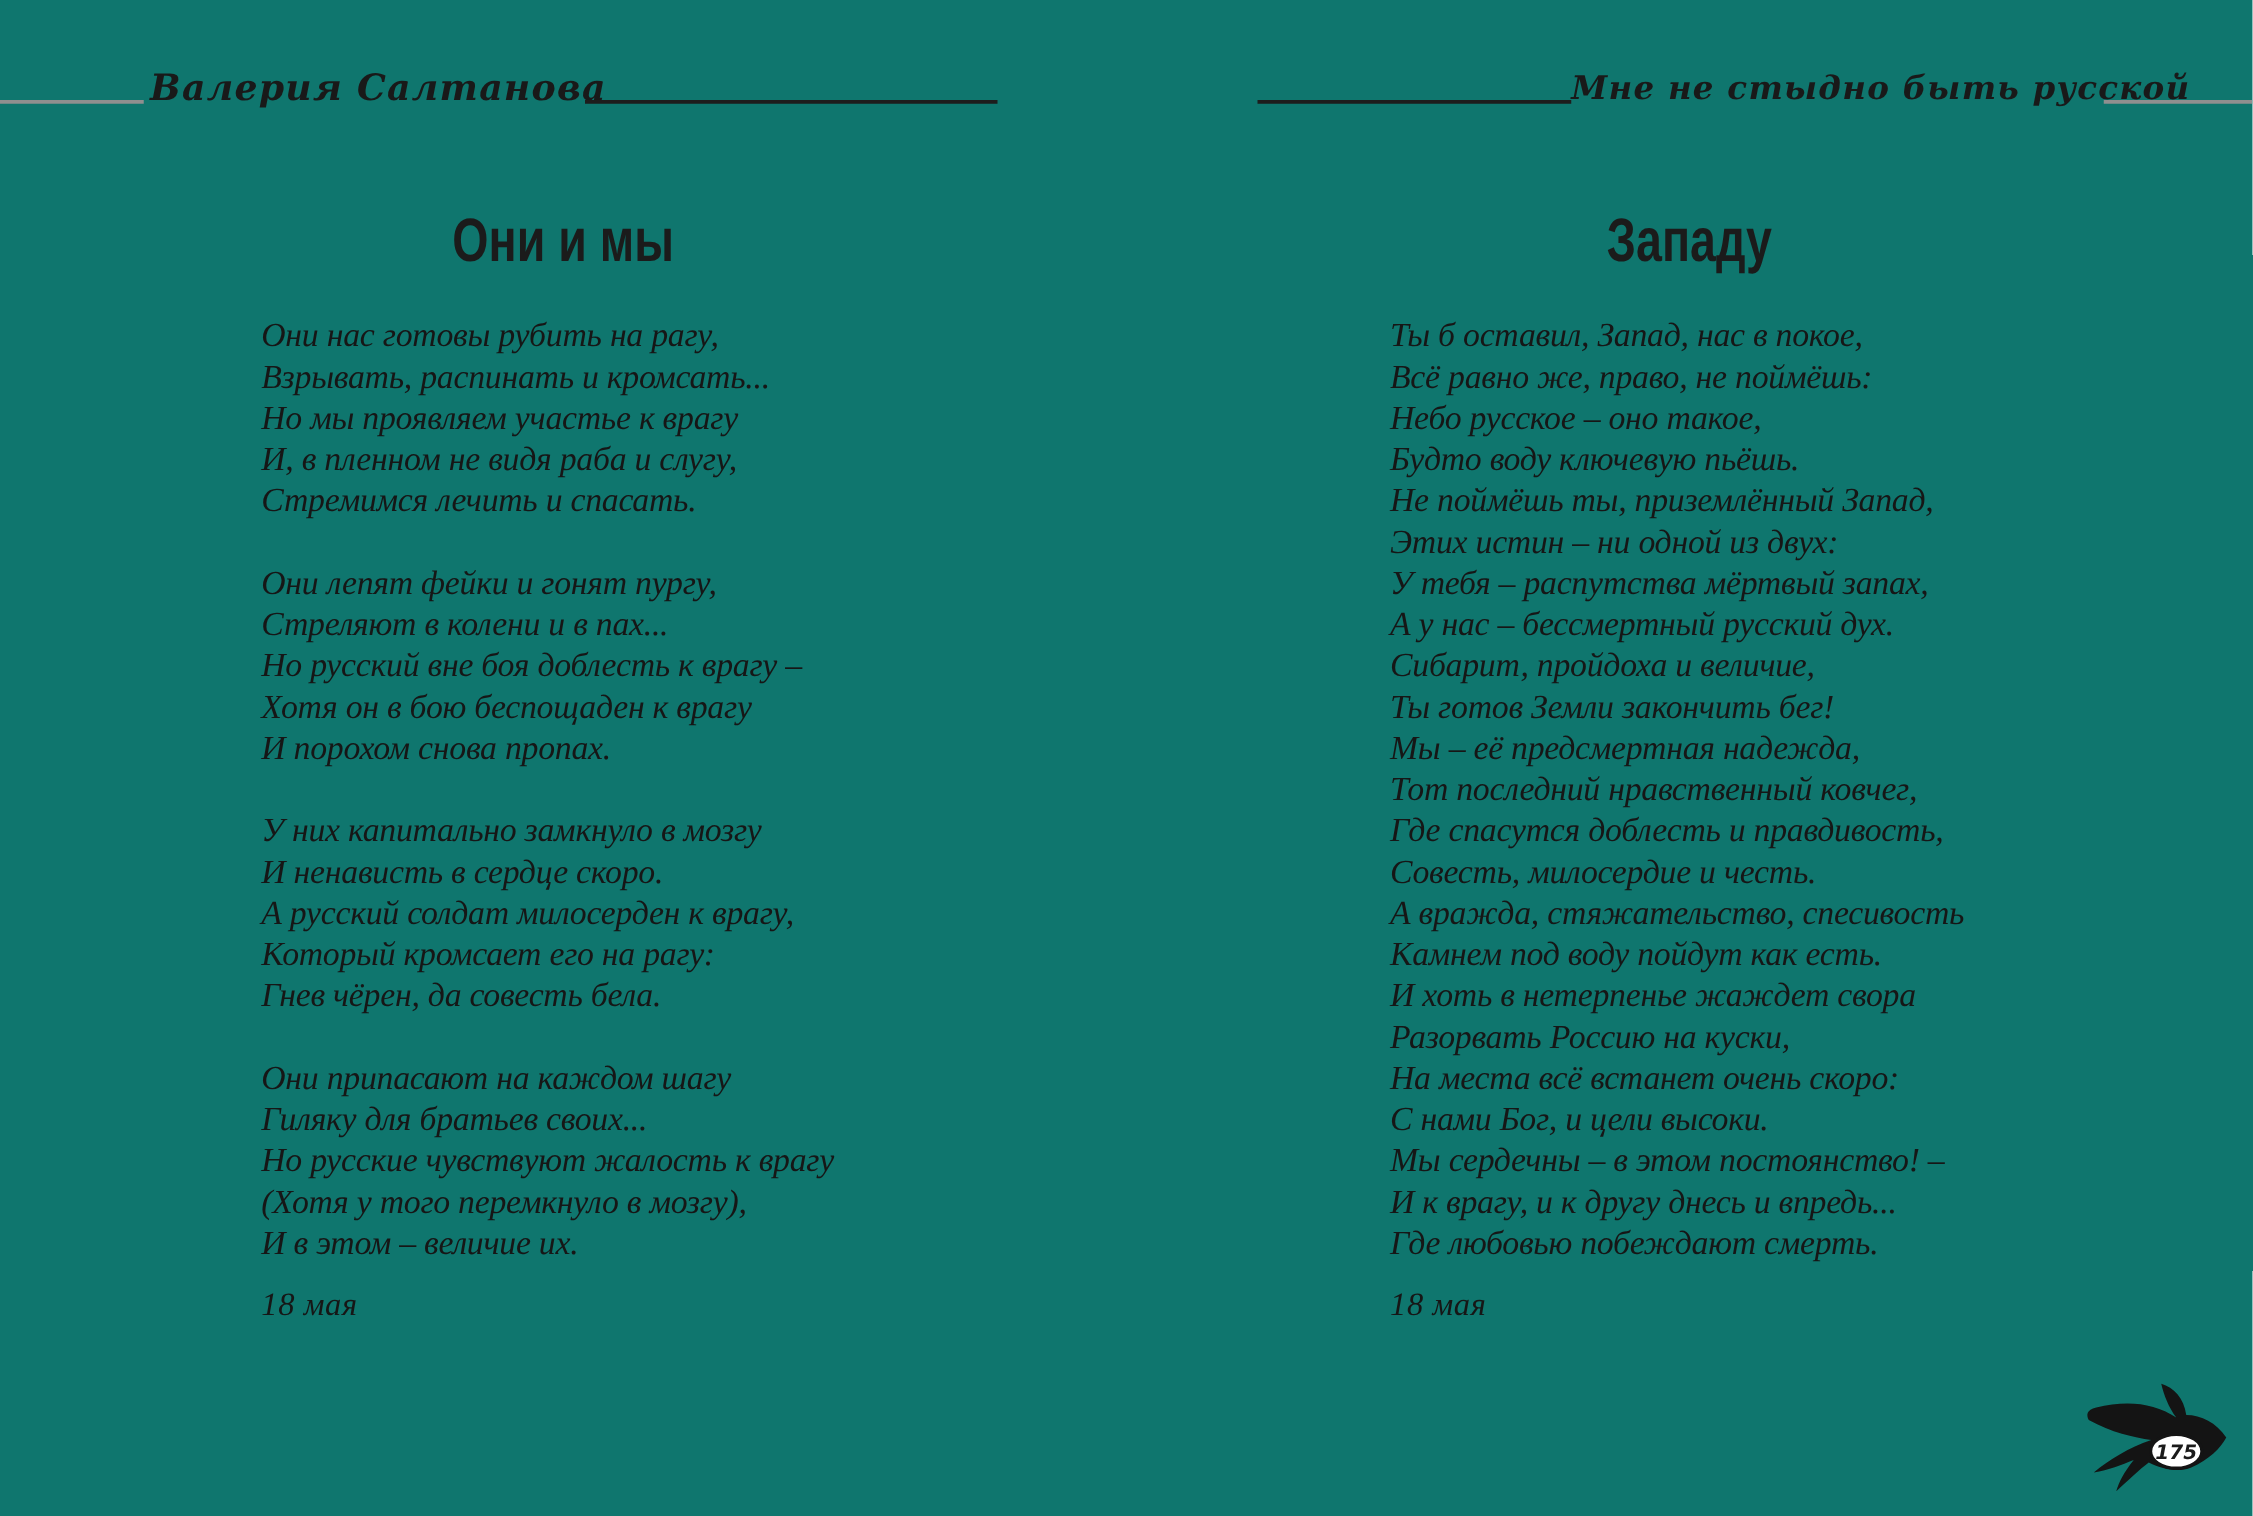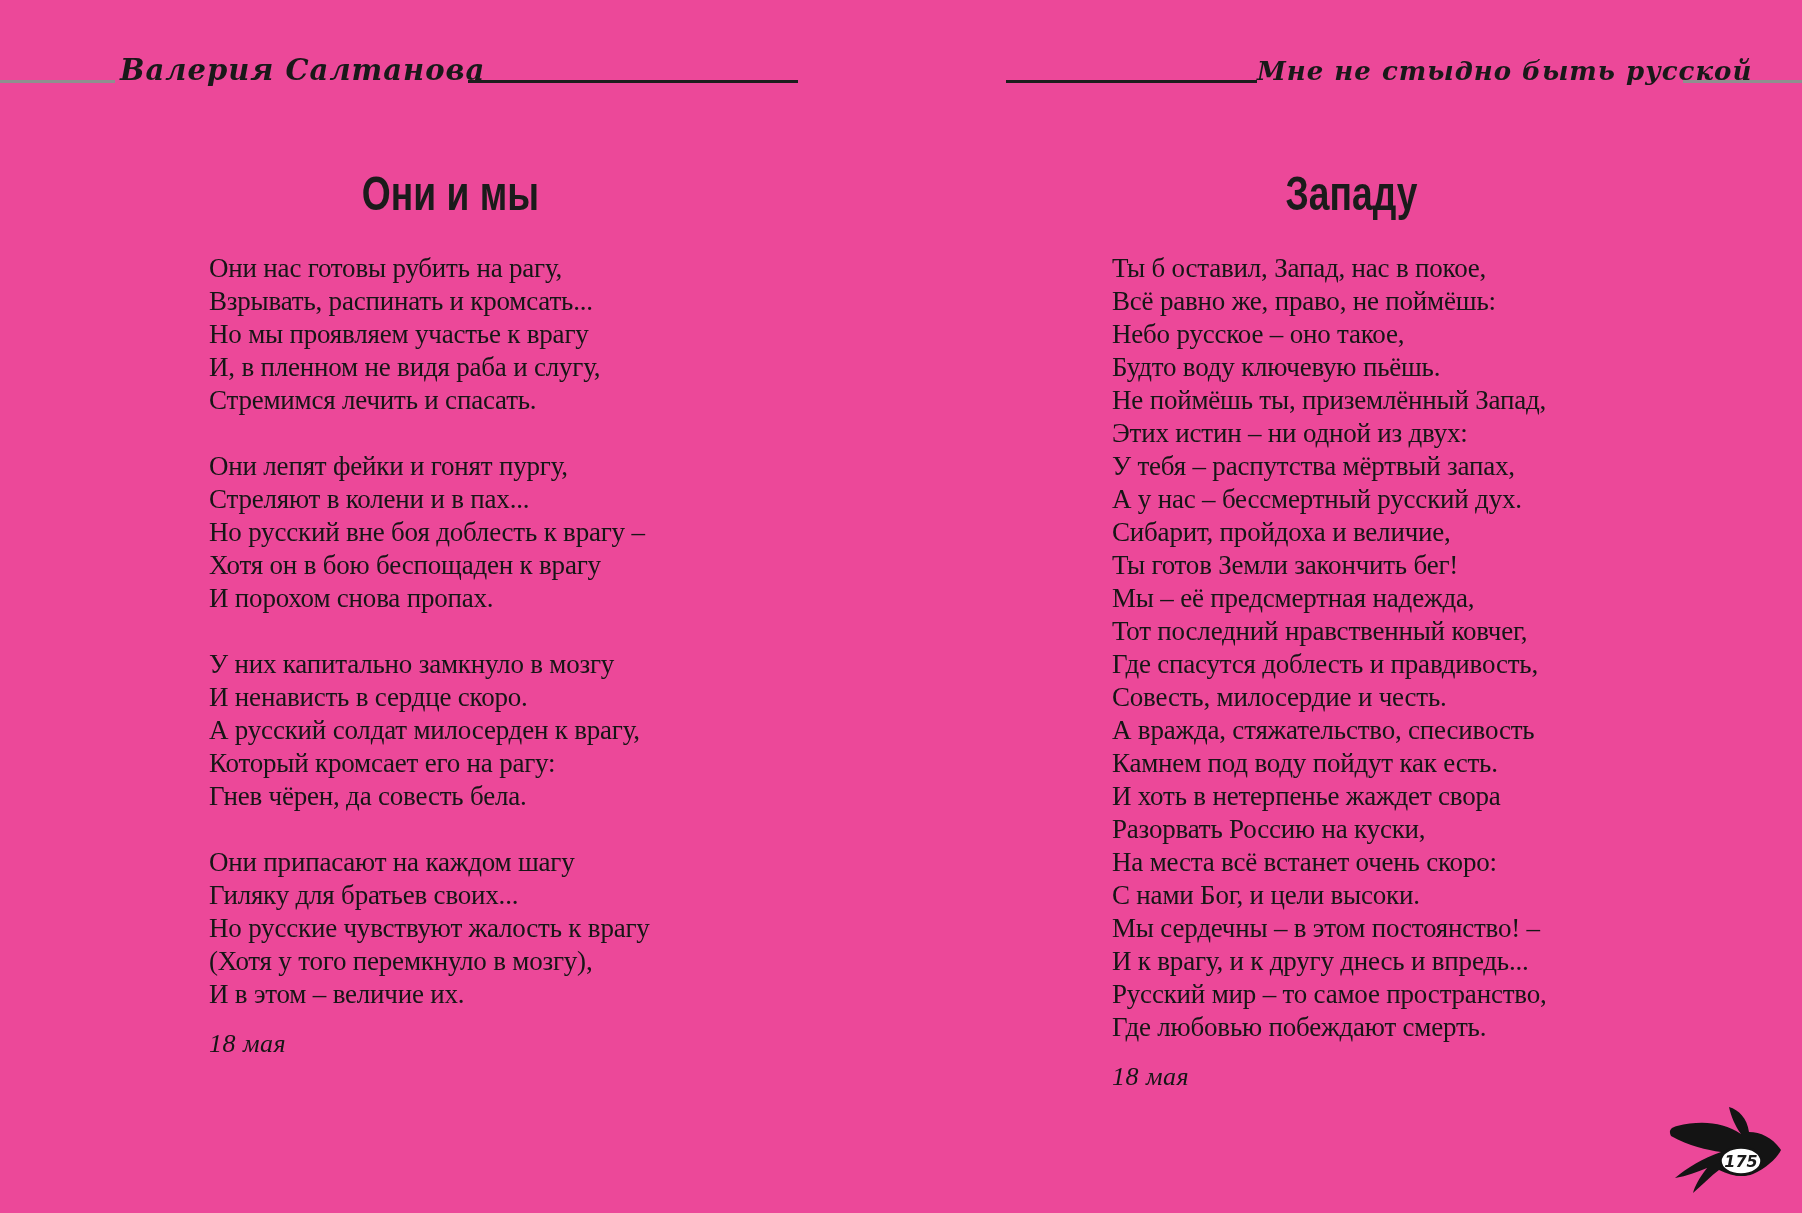--- a/index.html
+++ b/index.html
@@ -1,20 +1,20 @@
 <!DOCTYPE html>
 <html><head>
 <meta charset="utf-8">
 <style>
   * { margin:0; padding:0; box-sizing:border-box; }
   html,body { background:#ffffff; }
   .spread {
     position:relative;
     width:1802px; height:1213px;
-    background:#ec4899;
+    background:#0f766e;
     overflow:hidden;
     font-family:"Liberation Serif", serif;
     color:#1c1c1c;
   }
   .page { position:absolute; top:0; width:901px; height:1213px; }
   .page.left  { left:0; }
   .page.right { left:901px; }
 
   
   .rule { position:absolute; top:80px; height:3px; }
@@ -52,21 +52,21 @@
   
   .poem-col {
     position:absolute; top:252px;
     font-size:27px; line-height:33px;
     color:#161616;
   }
   .page.left  .poem-col { left:209px; width:620px; }
   .page.right .poem-col { left:211px; width:620px; }
   .stanza { margin-bottom:33px; }
   .stanza:last-child { margin-bottom:0; }
-  .line { white-space:nowrap; letter-spacing:-0.2px; }
+  .line { white-space:nowrap; letter-spacing:-0.2px;font-style:italic; }
   .poem-date {
     font-style:italic;
     font-size:26px;
     margin-top:16px;
     letter-spacing:0.5px;
     font-family:Liberation Serif, serif;
   }
 
   
   .swallow { position:absolute; width:115px; height:88px; }
@@ -153,21 +153,20 @@
             <div class="line">Где спасутся доблесть и правдивость,</div>
             <div class="line">Совесть, милосердие и честь.</div>
             <div class="line">А вражда, стяжательство, спесивость</div>
             <div class="line">Камнем под воду пойдут как есть.</div>
             <div class="line">И хоть в нетерпенье жаждет свора</div>
             <div class="line">Разорвать Россию на куски,</div>
             <div class="line">На места всё встанет очень скоро:</div>
             <div class="line">С нами Бог, и цели высоки.</div>
             <div class="line">Мы сердечны – в этом постоянство! –</div>
             <div class="line">И к врагу, и к другу днесь и впредь...</div>
-            <div class="line">Русский мир – то самое пространство,</div>
             <div class="line">Где любовью побеждают смерть.</div>
           </div>
         </div>
       <div class="poem-date">18 мая</div>
     </div>
 
     <div class="swallow">
       <svg viewBox="0 0 115 88">
         <g transform="translate(115,0) scale(-1,1)">
           <path fill="#141414" d="M2,44

